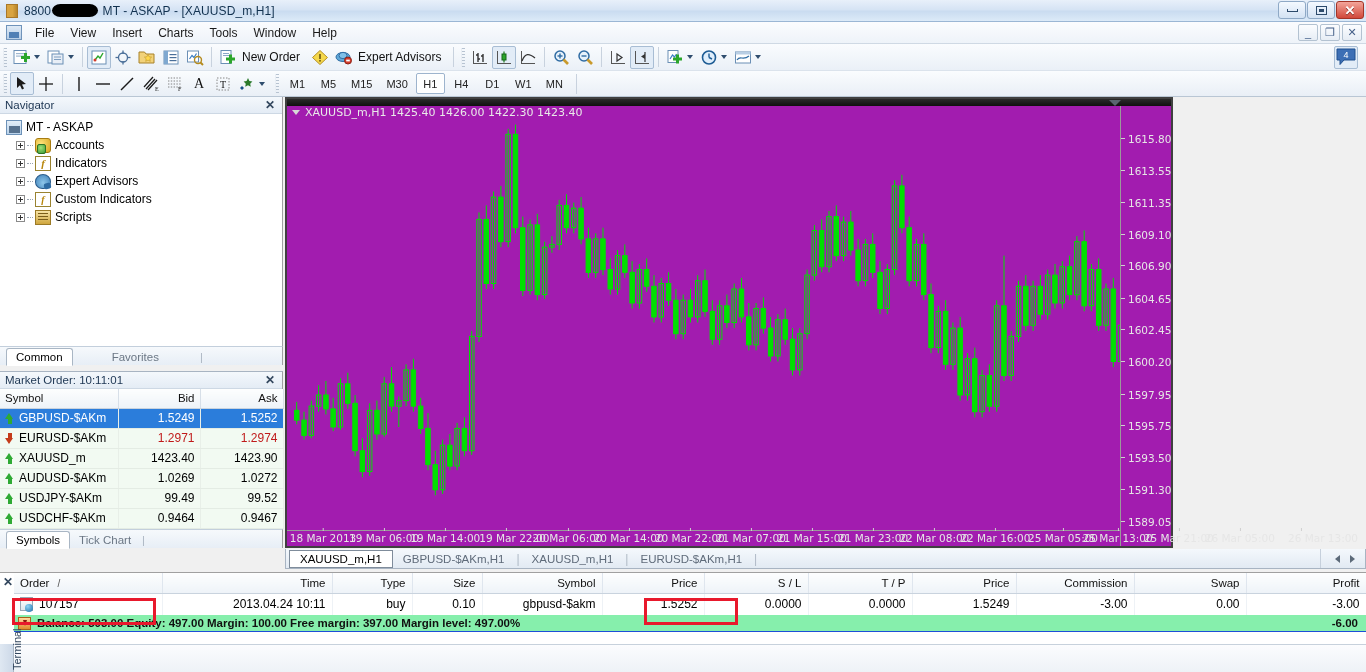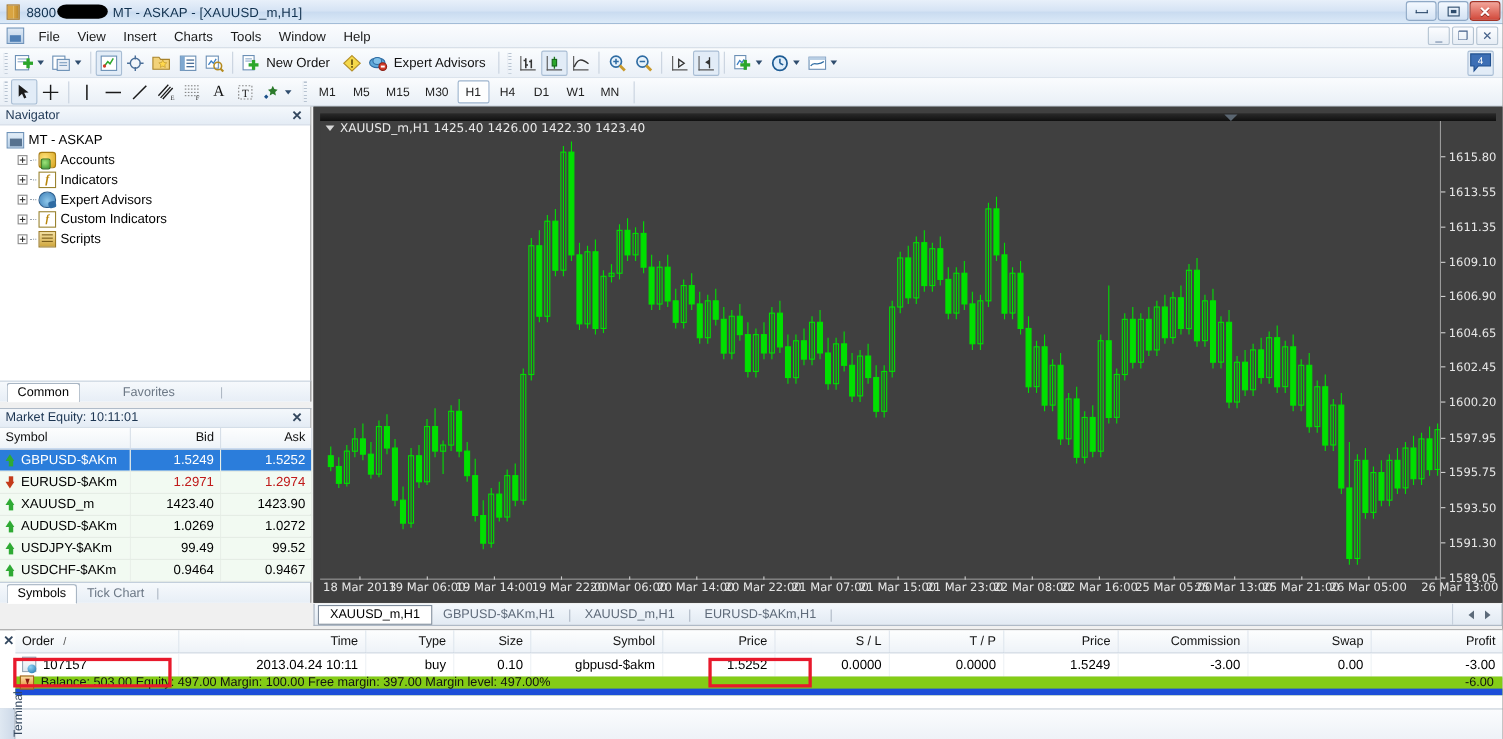--- a/index.html
+++ b/index.html
@@ -161,22 +161,22 @@
   .arr-up { width:9px; height:11px; position:relative; }
   .arr-up:before{content:'';position:absolute;left:0;top:0;border-left:4.5px solid transparent;
     border-right:4.5px solid transparent;border-bottom:6px solid #2faa34;}
   .arr-up:after{content:'';position:absolute;left:2.5px;top:5px;width:4px;height:6px;background:#2faa34;}
   .arr-dn { width:9px; height:11px; position:relative; }
   .arr-dn:before{content:'';position:absolute;left:0;bottom:0;border-left:4.5px solid transparent;
     border-right:4.5px solid transparent;border-top:6px solid #c43b1a;}
   .arr-dn:after{content:'';position:absolute;left:2.5px;top:0;width:4px;height:6px;background:#c43b1a;}
 
   
-  .chartwin { position:absolute; left:285px; top:97px; width:1081px; height:451px;
-    background:#404040; border:6px solid #404040; }
+  .chartwin { position:absolute; left:285px; top:97px; width:888px; height:451px;
+    background:#a21caf; border:2px solid #404040; }
   .chart-topbar { position:absolute; left:0; top:0; width:100%; height:7px;
     background:linear-gradient(to bottom,#2a2a2a,#101010); }
   .chart-chev { position:absolute; left:822px; top:1px; width:0;height:0;
     border-left:6px solid transparent;border-right:6px solid transparent;border-top:6px solid #5a6570; }
   .chart-label { position:absolute; left:5px; top:7px; color:#e9e9e9; font-size:11px;
     display:flex; align-items:center; gap:5px; white-space:nowrap;
     font-family:"DejaVu Sans",sans-serif; }
   .lbl-chev { width:0;height:0;border-left:4px solid transparent;border-right:4px solid transparent;
     border-top:5px solid #d7d7d7; }
   .plot { position:absolute; left:1px; top:20px; right:51px; bottom:22px; overflow:hidden; }
@@ -226,22 +226,22 @@
   .ord-table td.l { text-align:left; }
   .ord-table td.r { text-align:right; }
   .ord-icon { width:13px; height:14px; display:inline-block; vertical-align:-3px;
     margin-right:6px; position:relative;
     background:linear-gradient(to bottom,#fdfdfd,#dfe6ee); border:1px solid #98a6b4; }
   .ord-icon:after { content:''; position:absolute; left:4px; bottom:-2px; width:8px; height:8px;
     border-radius:50%; background:radial-gradient(circle at 35% 30%,#8fd2f5,#1b6fa8); }
   .sortmark { color:#555; margin-left:8px; font-size:10px; }
 
   .summary { position:absolute; left:14px; top:42px; width:1352px; height:17px;
-    background:#84cc16; border-bottom:6px solid #1d4ed8;
-    display:flex; align-items:center; font-size:11.5px; font-weight:normal; color:#111; }
+    background:#86efac; border-bottom:1px solid #1d4ed8;
+    display:flex; align-items:center; font-size:11.5px; font-weight:bold; color:#111; }
   .sum-icon { width:13px; height:13px; margin:0 6px 0 4px; position:relative;
     background:linear-gradient(to bottom,#ffd9a0,#e08a2c); border:1px solid #a8611a; flex:0 0 auto; }
   .sum-icon:after{content:'';position:absolute;left:4px;top:2px;border-left:2.5px solid transparent;
     border-right:2.5px solid transparent;border-top:6px solid #8c1c0e;}
   .sum-total { margin-left:auto; padding-right:8px; font-variant-numeric:tabular-nums; }
 
   .statusbar { position:absolute; left:0; top:644px; width:1366px; height:28px;
     background:linear-gradient(to bottom,#fbfcfe,#eef2f7); border-top:1px solid #c7d1dc; }
   .vtab { position:absolute; left:0; top:644px; width:14px; height:28px;
     background:linear-gradient(to right,#dfe8f2,#cdd9e8); border-right:1px solid #aab6c4; }
@@ -623,21 +623,21 @@
   </div>
 
   <div class="tabstrip" style="top:346px;gap:30px;">
     <div class="stab active">Common</div>
     <div class="stab">Favorites</div>
     <div class="stab-sep">|</div>
   </div>
 
   <div class="marketwatch">
     <div class="panel-head">
-      <span>Market Equity: 10:11:01</span>
+      <span>Market Order: 10:11:01</span>
       <span class="panel-x">✕</span>
     </div>
     <table class="mw-table">
       <colgroup>
           <col style="width:118px">
           <col style="width:82px">
           <col style="width:83px">
         </colgroup>
       <thead>
         <tr>

